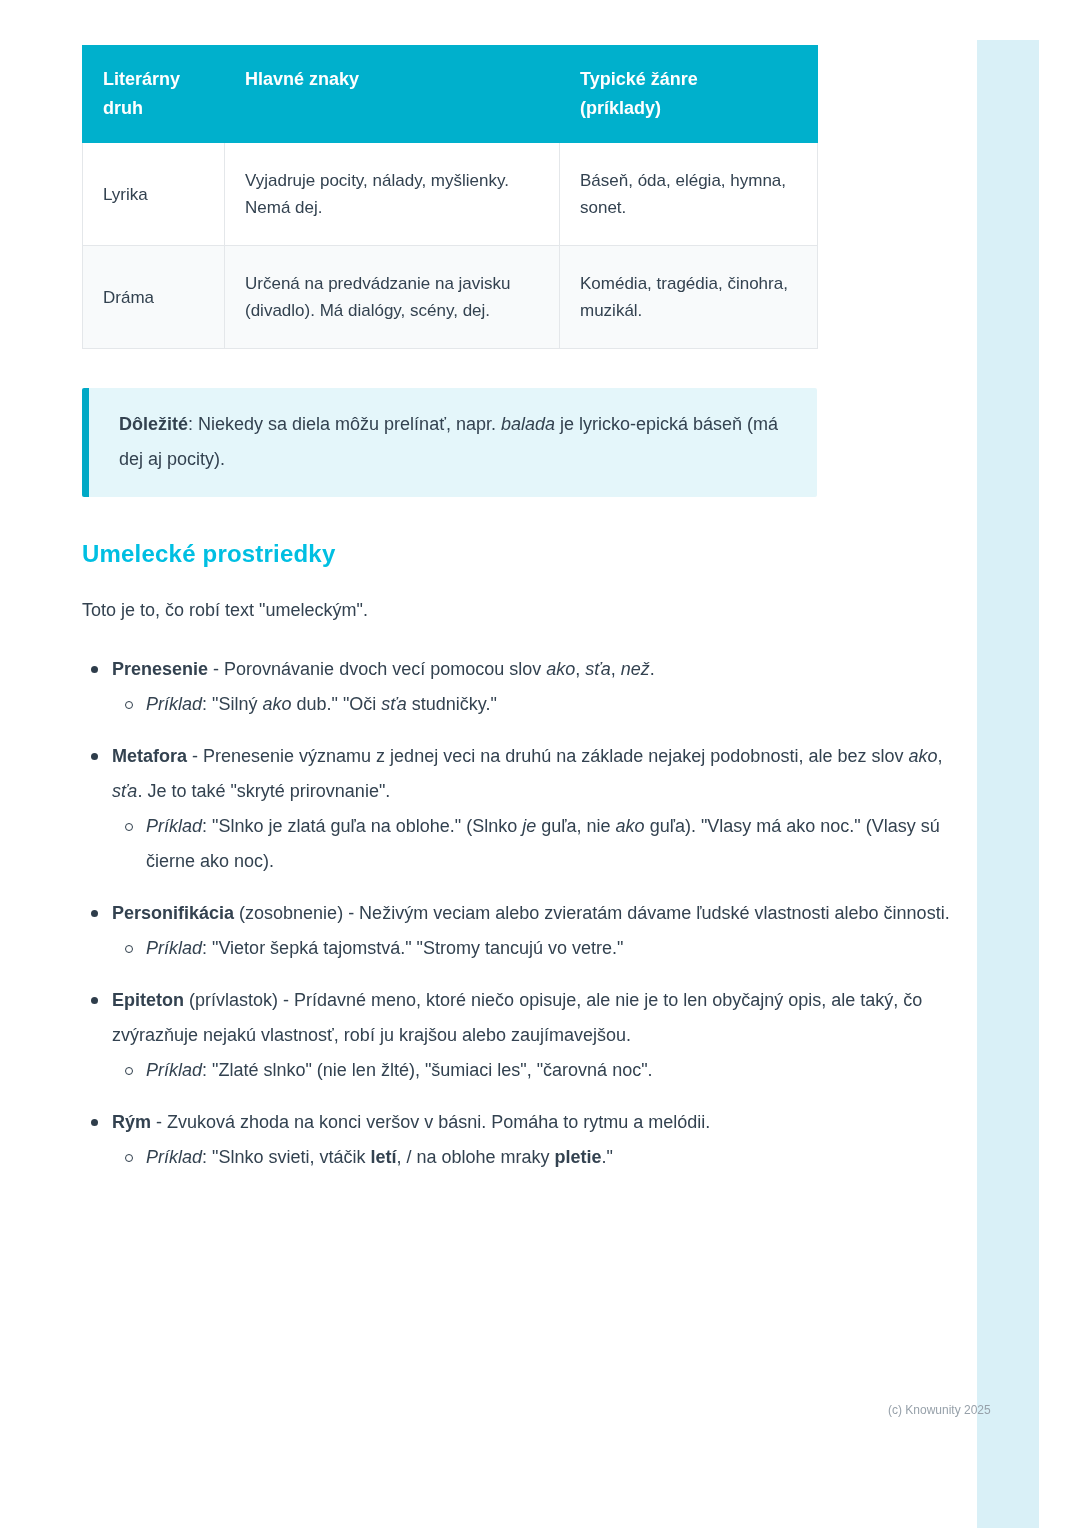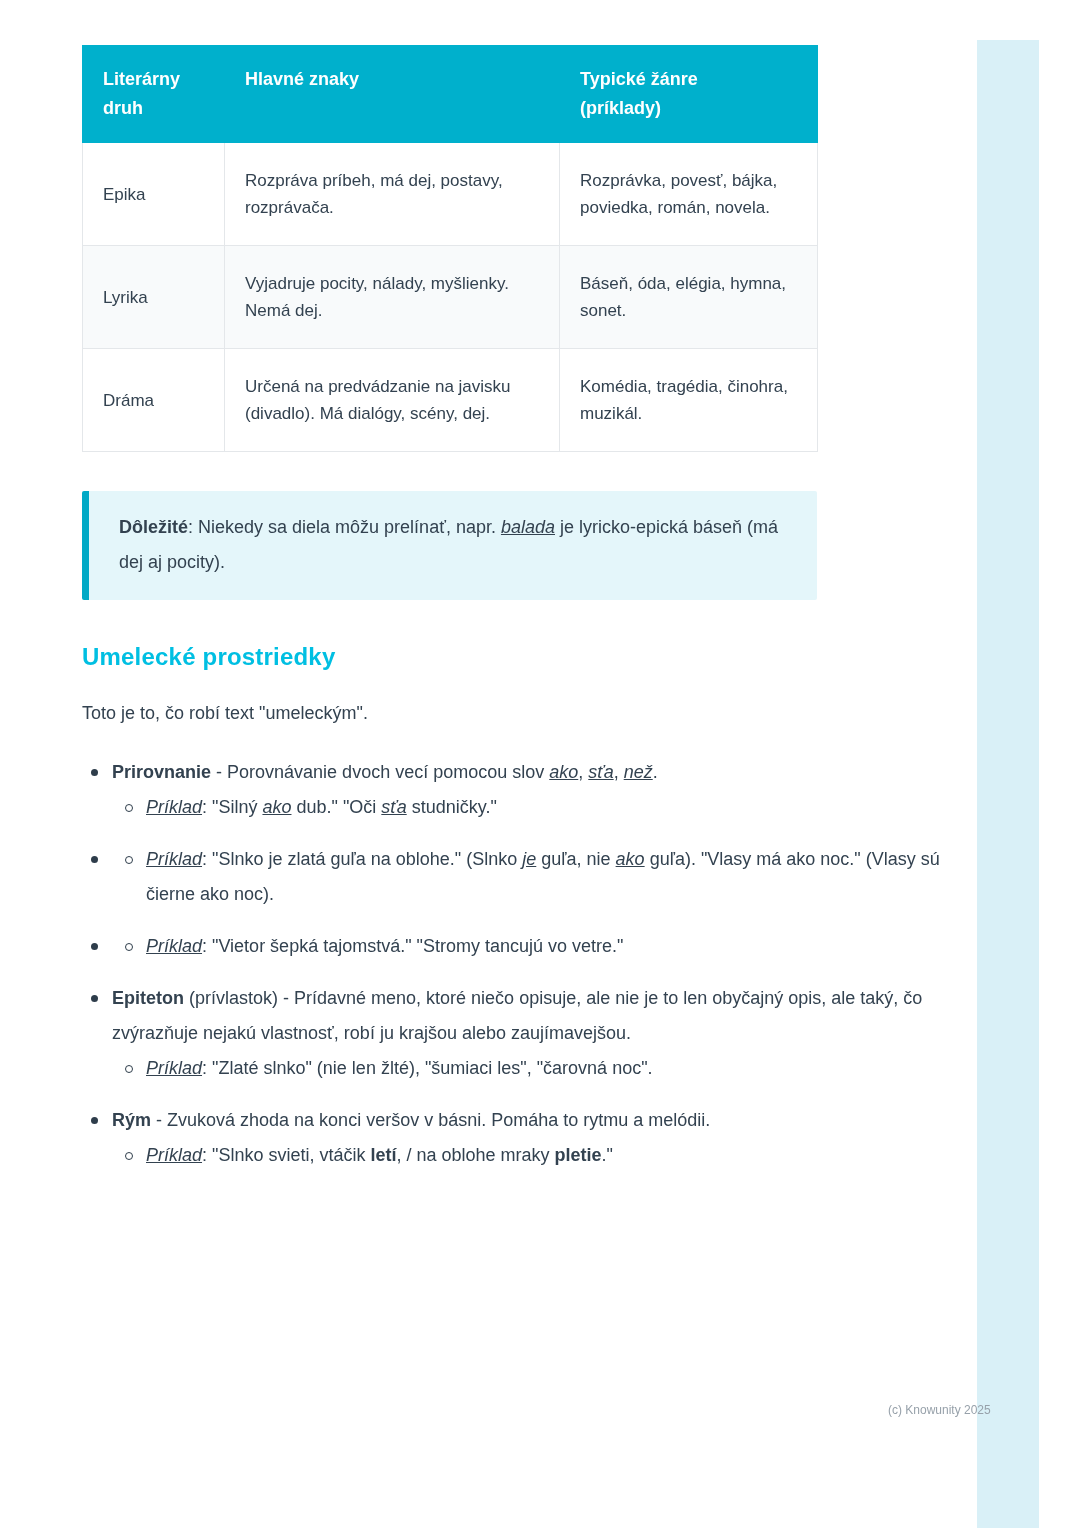--- a/index.html
+++ b/index.html
@@ -101,21 +101,21 @@
     position: absolute;
     left: 13px; top: 14px;
     width: 8px; height: 8px;
     border-radius: 50%;
     border: 1.5px solid #2e3d4b;
     background: transparent;
   }
   .example-text { line-height: 35px; }
 
   .b { font-weight: 700; }
-  .i { font-style: italic; text-decoration: underline; }
+  .i { font-style: italic; }
 
   .watermark {
     position: absolute;
     left: 888px;
     top: 1403px;
     font-size: 12px;
     color: var(--muted, #97a1aa);
   }
 </style>
 </head>
@@ -135,25 +135,20 @@
       <thead>
         <tr>
           <th>Literárny druh</th>
           <th>Hlavné znaky</th>
           <th>Typické žánre
 (príklady)</th>
         </tr>
       </thead>
       <tbody>
         <tr>
-          <td>Epika</td>
-          <td>Rozpráva príbeh, má dej, postavy, rozprávača.</td>
-          <td>Rozprávka, povesť, bájka, poviedka, román, novela.</td>
-        </tr>
-        <tr>
           <td>Lyrika</td>
           <td>Vyjadruje pocity, nálady, myšlienky. Nemá dej.</td>
           <td>Báseň, óda, elégia, hymna, sonet.</td>
         </tr>
         <tr>
           <td>Dráma</td>
           <td>Určená na predvádzanie na javisku (divadlo). Má dialógy, scény, dej.</td>
           <td>Komédia, tragédia, činohra, muzikál.</td>
         </tr>
       </tbody>
@@ -163,37 +158,39 @@
       <p class="callout-text"><span class="b">Dôležité</span><span>: Niekedy sa diela môžu prelínať, napr. </span><span class="i">balada</span><span> je lyricko-epická báseň (má dej aj pocity).</span></p>
     </div>
 
     <h2 class="section-title">Umelecké prostriedky</h2>
     <p class="intro">Toto je to, čo robí text "umeleckým".</p>
 
     <ul class="devices">
 
       <li class="device">
         <span class="dot"></span>
-        <div class="device-main"><span class="b">Prirovnanie</span><span> - Porovnávanie dvoch vecí pomocou slov </span><span class="i">ako</span><span>, </span><span class="i">sťa</span><span>, </span><span class="i">než</span><span>.</span></div>
+        <div class="device-main"><span class="b">Prenesenie</span><span> - Porovnávanie dvoch vecí pomocou slov </span><span class="i">ako</span><span>, </span><span class="i">sťa</span><span>, </span><span class="i">než</span><span>.</span></div>
         <div class="example">
           <span class="ring"></span>
           <div class="example-text"><span class="i">Príklad</span><span>: "Silný </span><span class="i">ako</span><span> dub." "Oči </span><span class="i">sťa</span><span> studničky."</span></div>
         </div>
       </li>
 
       <li class="device">
         <span class="dot"></span>
+        <div class="device-main"><span class="b">Metafora</span><span> - Prenesenie významu z jednej veci na druhú na základe nejakej podobnosti, ale bez slov </span><span class="i">ako</span><span>, </span><span class="i">sťa</span><span>. Je to také "skryté prirovnanie".</span></div>
         <div class="example">
           <span class="ring"></span>
           <div class="example-text"><span class="i">Príklad</span><span>: "Slnko je zlatá guľa na oblohe." (Slnko </span><span class="i">je</span><span> guľa, nie </span><span class="i">ako</span><span> guľa). "Vlasy má ako noc." (Vlasy sú čierne ako noc).</span></div>
         </div>
       </li>
 
       <li class="device">
         <span class="dot"></span>
+        <div class="device-main"><span class="b">Personifikácia</span><span> (zosobnenie) - Neživým veciam alebo zvieratám dávame ľudské vlastnosti alebo činnosti.</span></div>
         <div class="example">
           <span class="ring"></span>
           <div class="example-text"><span class="i">Príklad</span><span>: "Vietor šepká tajomstvá." "Stromy tancujú vo vetre."</span></div>
         </div>
       </li>
 
       <li class="device">
         <span class="dot"></span>
         <div class="device-main"><span class="b">Epiteton</span><span> (prívlastok) - Prídavné meno, ktoré niečo opisuje, ale nie je to len obyčajný opis, ale taký, čo zvýrazňuje nejakú vlastnosť, robí ju krajšou alebo zaujímavejšou.</span></div>
         <div class="example">

